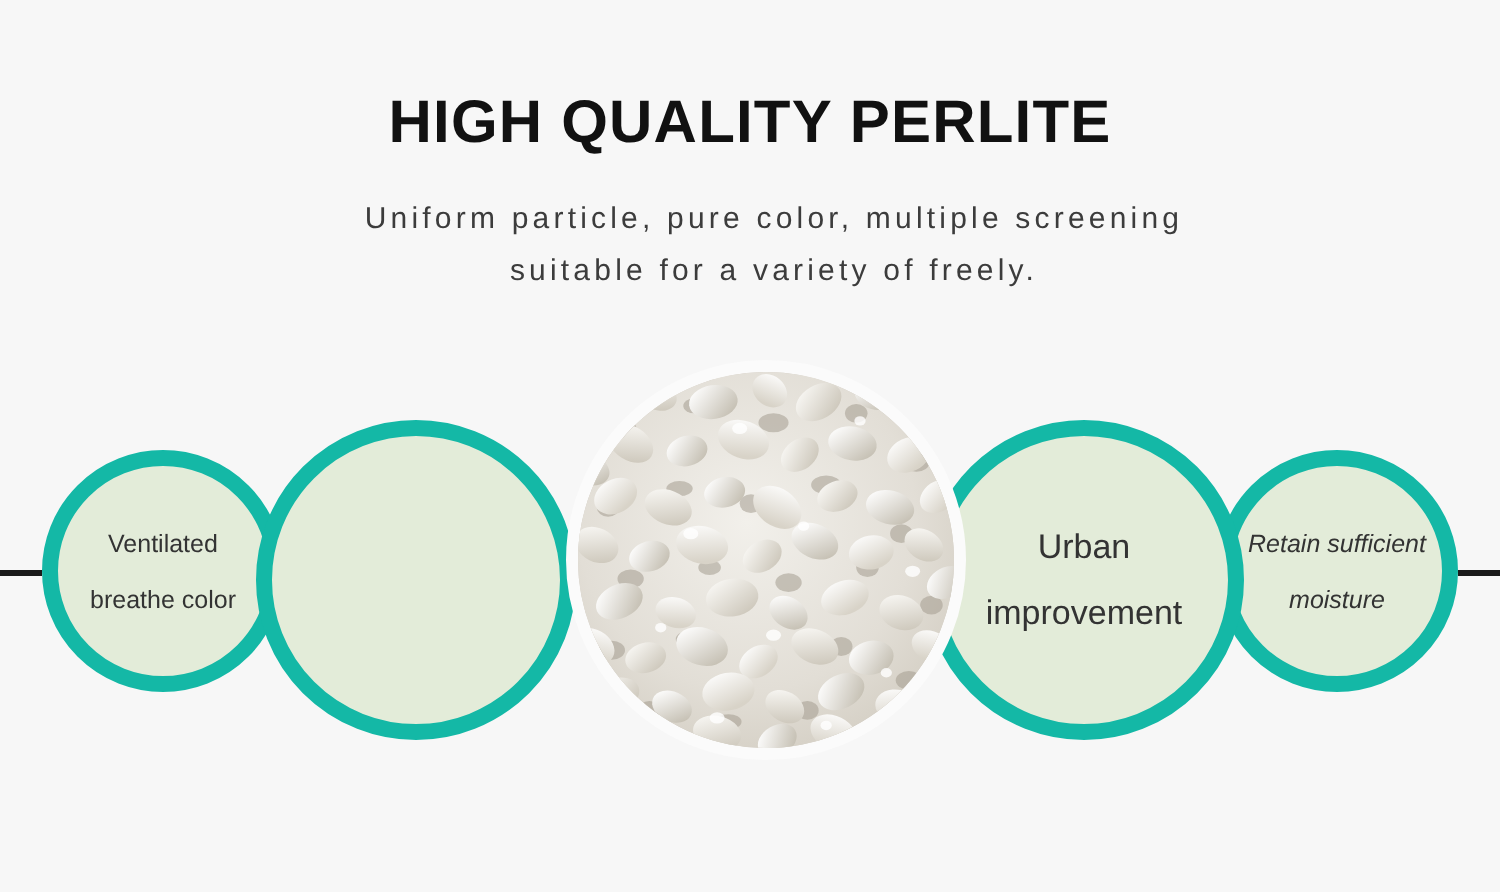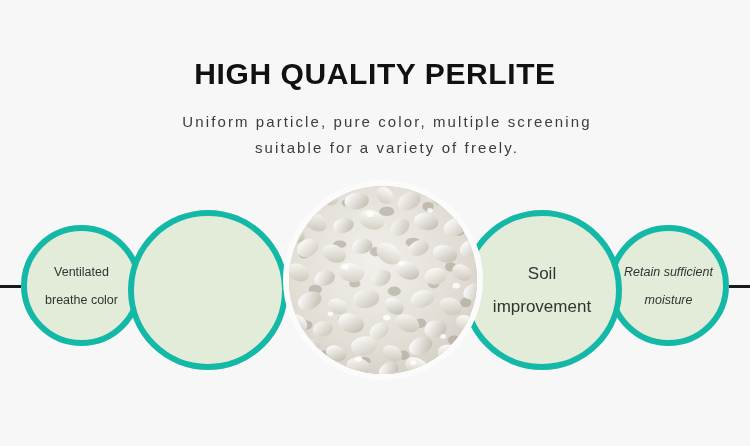--- a/index.html
+++ b/index.html
@@ -23,21 +23,21 @@
 
   
   #header-block {
     position: absolute;
     top: 0;
     left: 0;
     width: 750px;
     text-align: center;
   }
   #page-title {
-    margin: 16px;
+    margin: 4px;
     padding-top: 41px;
     font-size: 30px;
     font-weight: bold;
     letter-spacing: 0.6px;
     color: #111111;
     font-family: "Liberation Sans", sans-serif;
     line-height: 1.15;
   }
   #subtitle-block {
     margin-top: 17px;
@@ -68,21 +68,21 @@
     position: absolute;
     left: 0;
     top: 0;
     width: 750px;
     height: 446px;
   }
   .circle {
     position: absolute;
     border-radius: 50%;
     background: #e3ecd9;
-    border: 6px solid #14b8a6;
+    border: 8px solid #14b8a6;
     box-sizing: border-box;
     display: flex;
     align-items: center;
     justify-content: center;
     text-align: center;
   }
   .circle-label {
     color: #333333;
     font-family: "Liberation Sans", sans-serif;
     line-height: 30px;
@@ -145,21 +145,21 @@
       </span>
     </div>
 
     <div class="circle" id="circle-2">
       <span class="circle-label">
       </span>
     </div>
 
     <div class="circle" id="circle-4">
       <span class="circle-label">
-        <span class="lbl-line">Soil</span>
+        <span class="lbl-line">Urban</span>
         <span class="lbl-line">improvement</span>
       </span>
     </div>
 
     <div class="circle" id="circle-5">
       <span class="circle-label">
         <span class="lbl-line">Retain sufficient</span>
         <span class="lbl-line">moisture</span>
       </span>
     </div>

